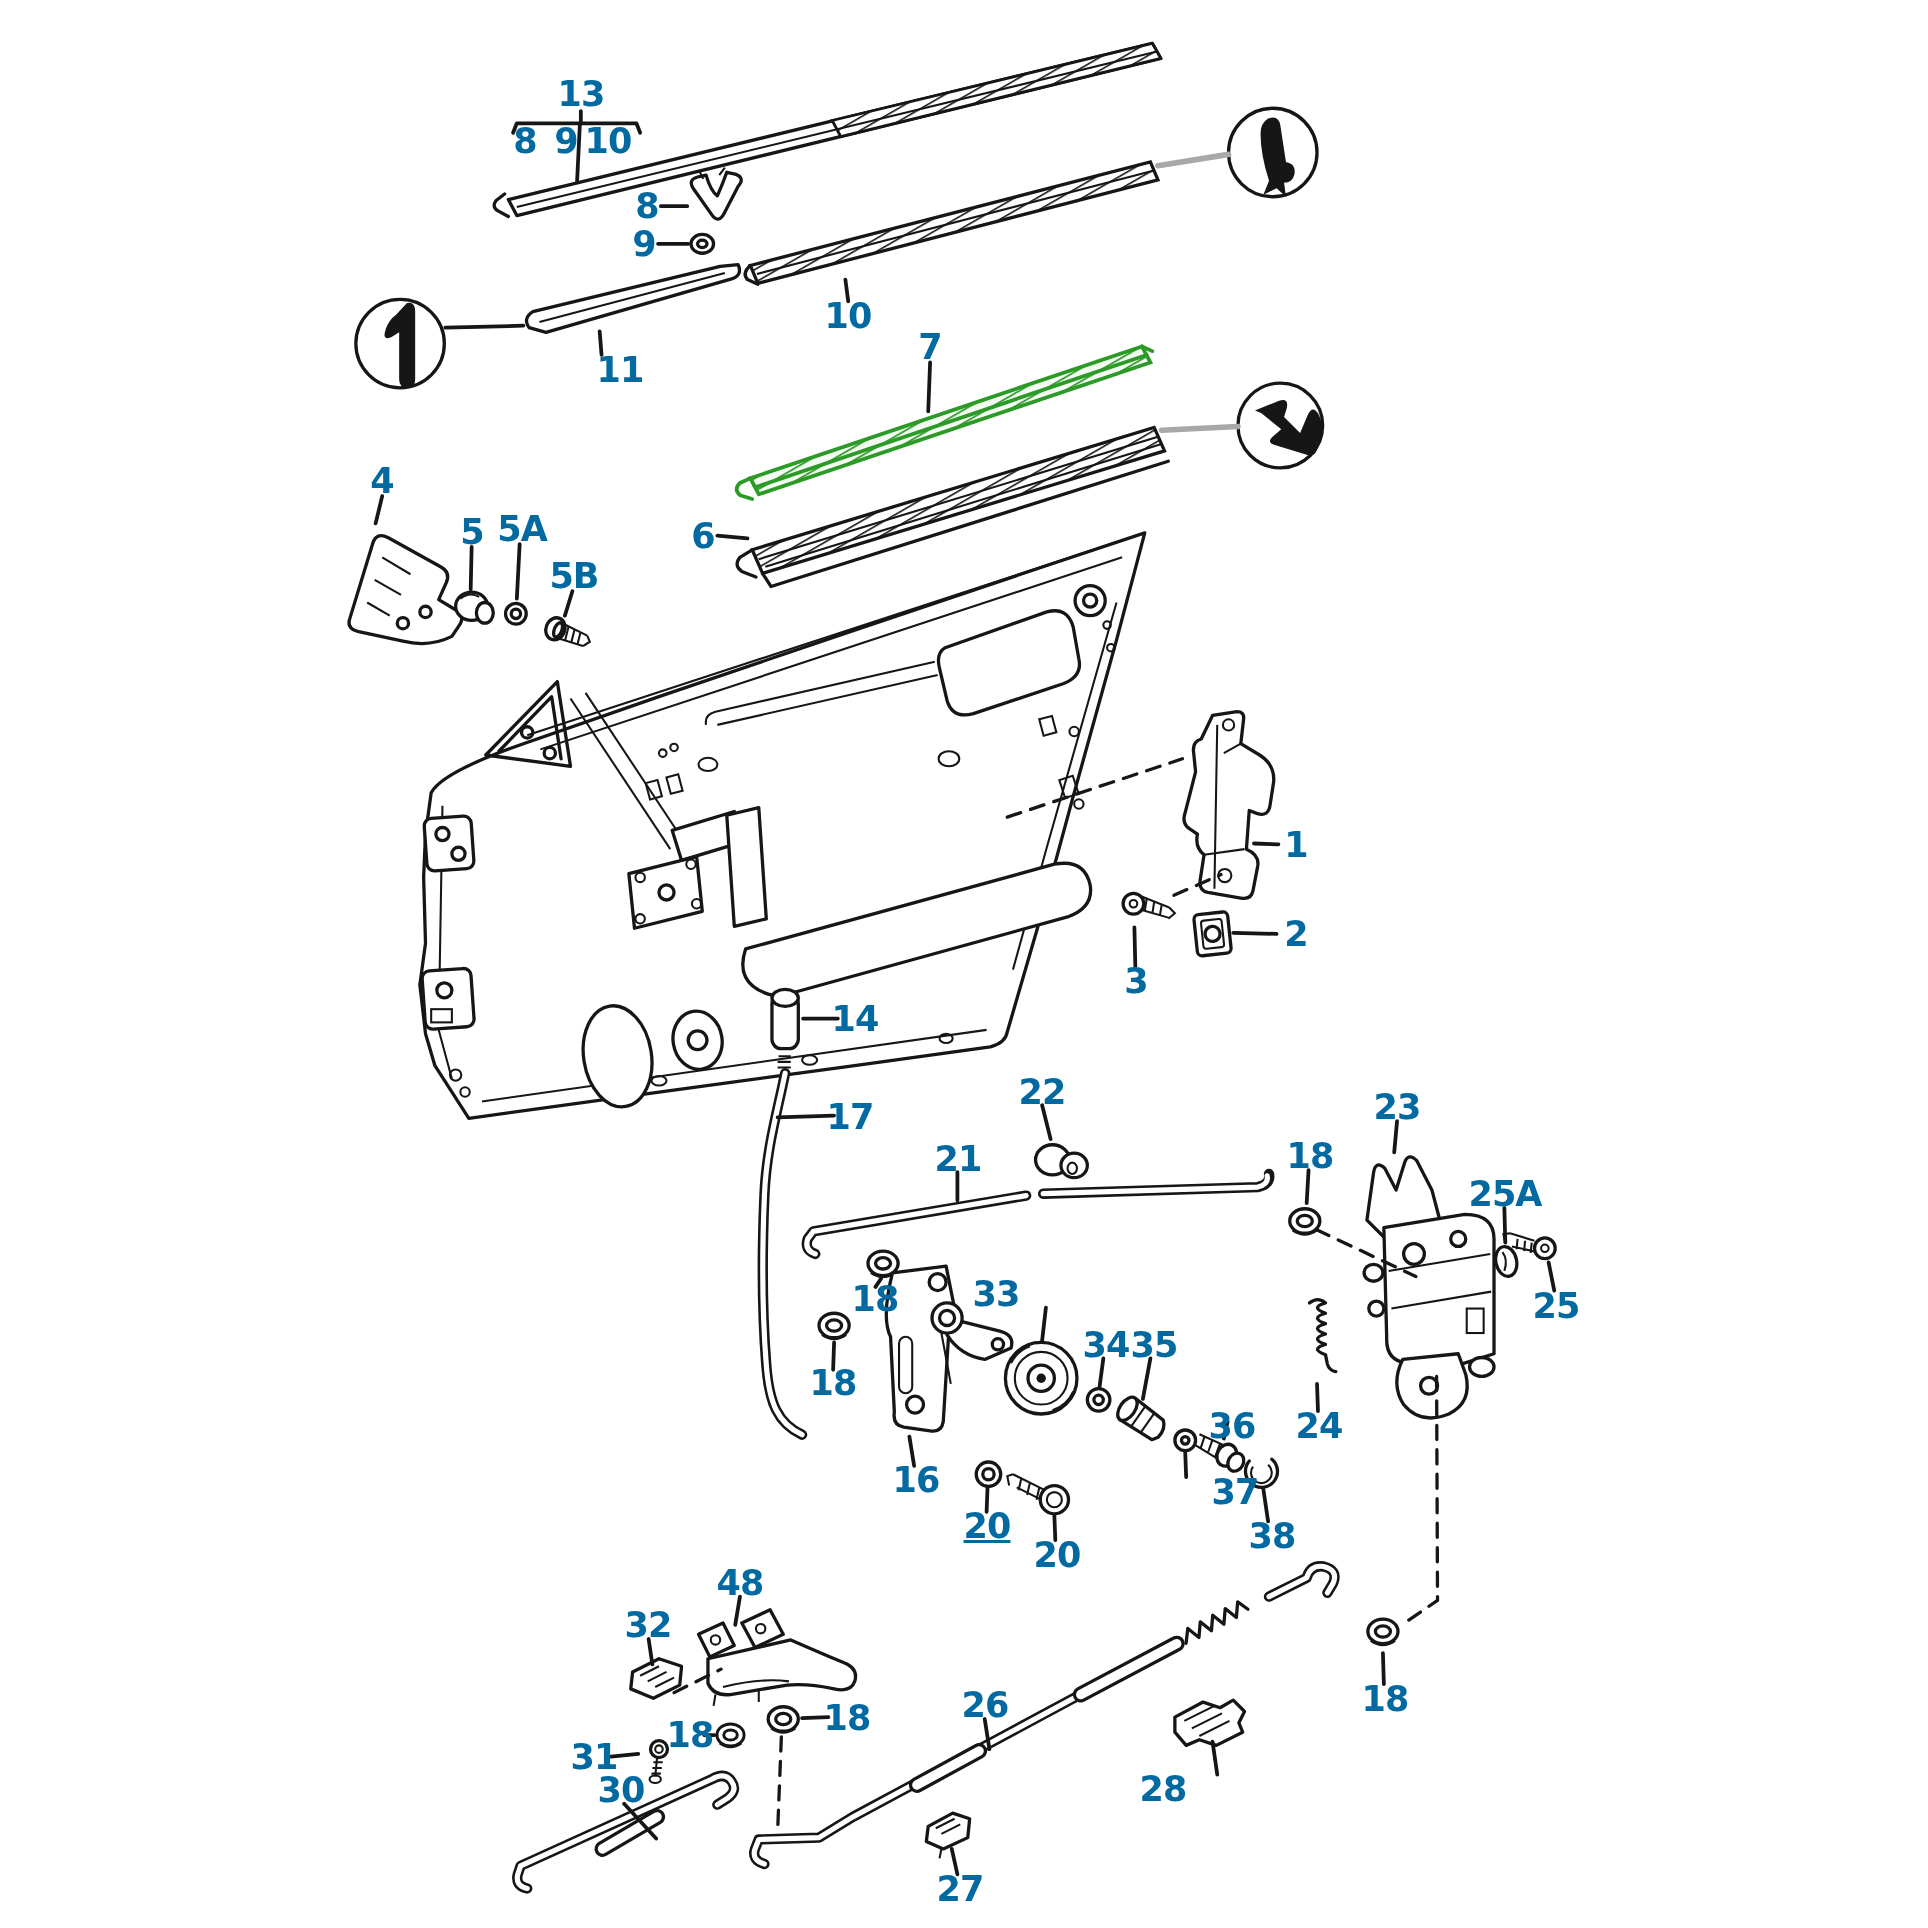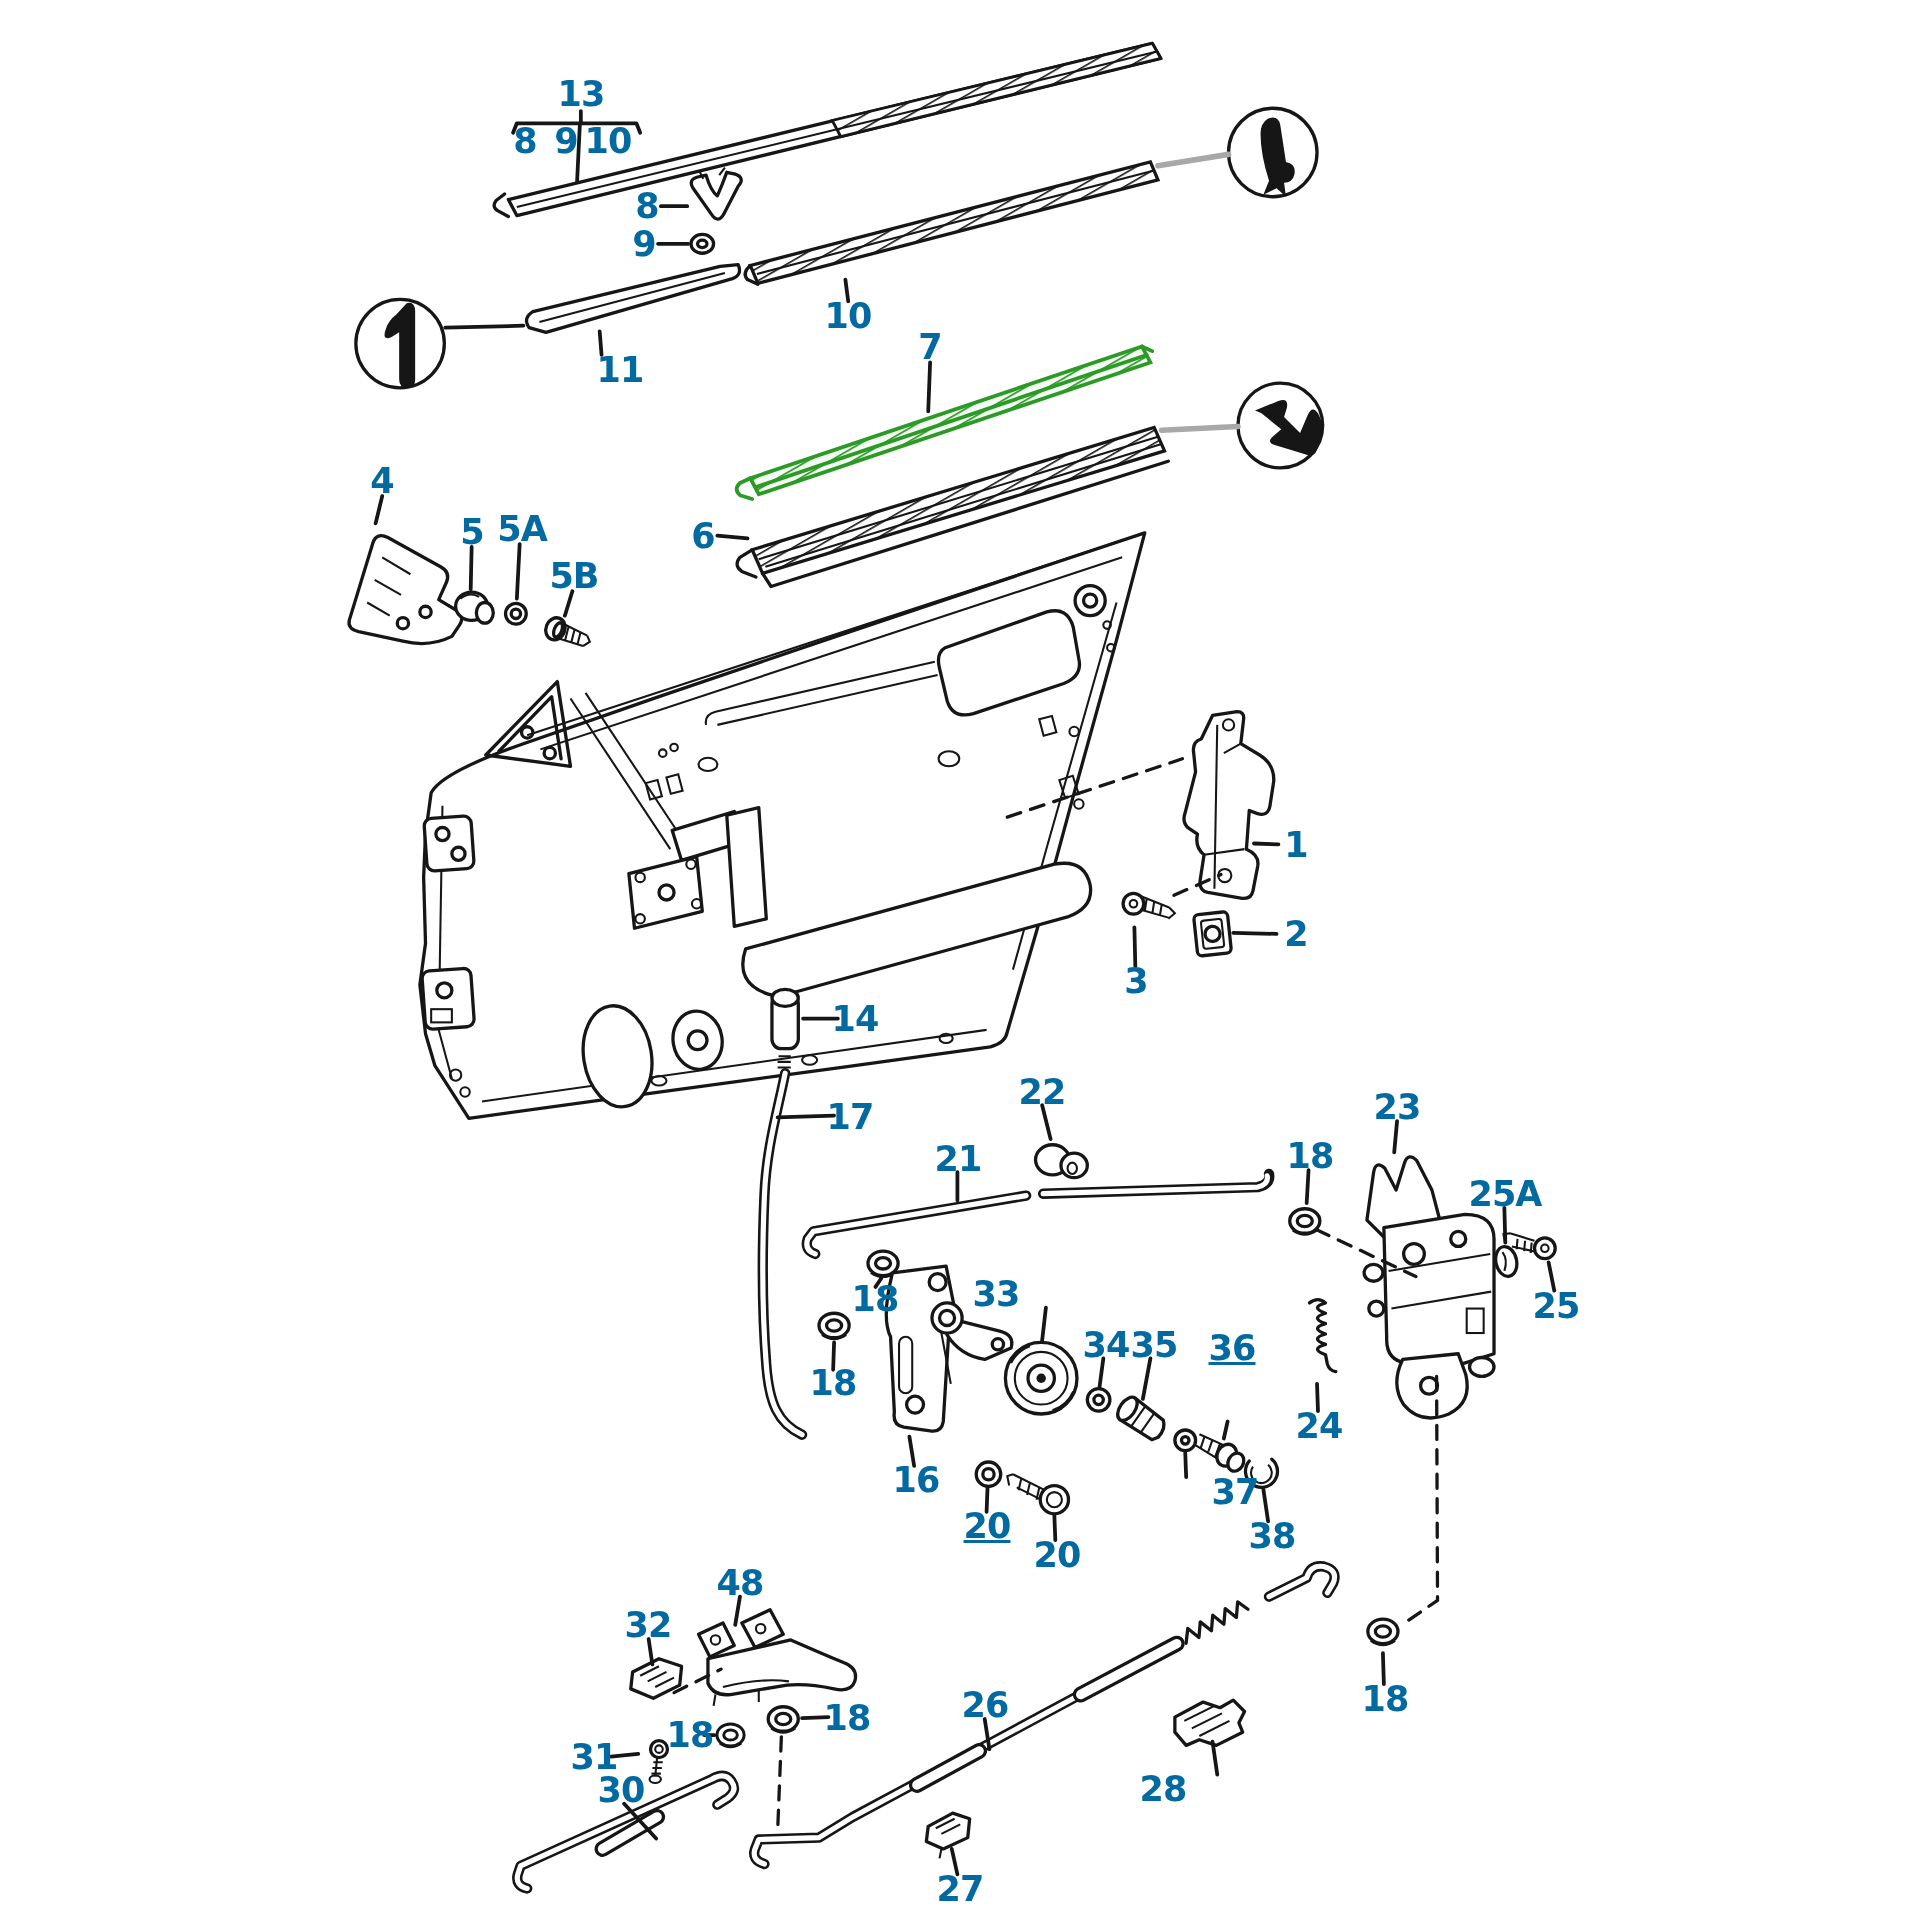--- a/index.html
+++ b/index.html
@@ -391,21 +391,21 @@
       <span class="part-label" style="left: 958px; top: 1159px;">21</span>
       <span class="part-label" style="left: 1310px; top: 1156px;">18</span>
       <span class="part-label" style="left: 1397px; top: 1107px;">23</span>
       <span class="part-label" style="left: 1505px; top: 1194px;">25A</span>
       <span class="part-label" style="left: 1556px; top: 1306px;">25</span>
       <span class="part-label" style="left: 875px; top: 1299px;">18</span>
       <span class="part-label" style="left: 833px; top: 1383px;">18</span>
       <span class="part-label" style="left: 996px; top: 1294px;">33</span>
       <span class="part-label" style="left: 1106px; top: 1345px;">34</span>
       <span class="part-label" style="left: 1154px; top: 1345px;">35</span>
-      <span class="part-label" style="left: 1232px; top: 1348px; text-decoration: underline;">36</span>
+      <span class="part-label" style="left: 1232px; top: 1426px;">36</span>
       <span class="part-label" style="left: 1187px; top: 1492px; margin-left: 48px;">37</span>
       <span class="part-label" style="left: 1272px; top: 1536px;">38</span>
       <span class="part-label" style="left: 1319px; top: 1426px;">24</span>
       <span class="part-label" style="left: 916px; top: 1480px;">16</span>
       <span class="part-label" style="left: 987px; top: 1526px; text-decoration: underline;">20</span>
       <span class="part-label" style="left: 1057px; top: 1555px;">20</span>
       <span class="part-label" style="left: 740px; top: 1583px;">48</span>
       <span class="part-label" style="left: 648px; top: 1625px; text-align: center;">32</span>
       <span class="part-label" style="left: 594px; top: 1757px;">31</span>
       <span class="part-label" style="left: 690px; top: 1735px;">18</span>

